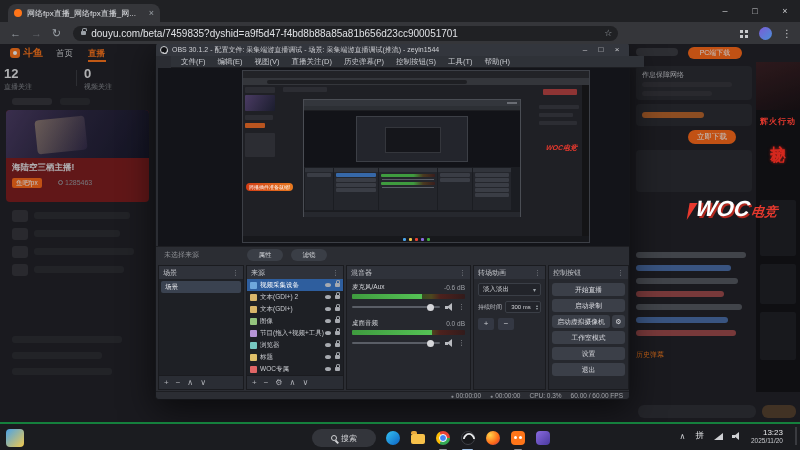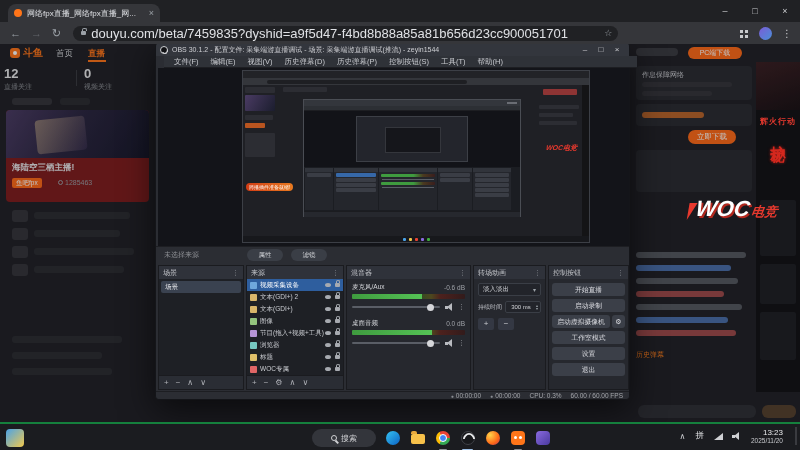--- a/index.html
+++ b/index.html
@@ -15,21 +15,21 @@
   .tab-title{font-size:8px;color:#dfe1e5;margin-left:5px;white-space:nowrap;overflow:hidden;text-overflow:ellipsis;flex:1}
   .tab-close{font-size:9px;color:#9aa0a6;margin-left:4px}
   .winctl{position:absolute;right:0;top:0;height:22px;display:flex}
   .winctl span{width:30px;text-align:center;line-height:22px;font-size:9px;color:#c8cacd}
   .toolbar{position:absolute;left:0;top:22px;width:800px;height:22px;background:#35363a;z-index:20;display:flex;align-items:center}
   .nav-ic{font-size:11px;color:#9aa0a6;margin-left:10px}
   .nav-ic.dis{color:#63666b}
   .urlbar{margin-left:12px;width:545px;height:15px;background:#202124;border-radius:8px;display:flex;align-items:center;padding:0 6px}
   .lockic{width:5px;height:4px;background:#9aa0a6;border-radius:1px;position:relative;margin:0 5px 0 2px;flex:0 0 auto}
   .lockic::before{content:"";position:absolute;top:-3px;left:.5px;width:3px;height:2px;border:1px solid #9aa0a6;border-bottom:none;border-radius:2px 2px 0 0}
-  .url{font-size:13px;color:#dfe1e5;white-space:nowrap;overflow:hidden;text-overflow:ellipsis;flex:1}
+  .url{font-size:10px;color:#dfe1e5;white-space:nowrap;overflow:hidden;text-overflow:ellipsis;flex:1}
   .star{font-size:9px;color:#9aa0a6;margin-left:5px}
   .ext{width:3px;height:3px;background:#c8cacd;box-shadow:5px 0 #c8cacd,0 5px #c8cacd,5px 5px #c8cacd;margin-right:16px;margin-bottom:4px}
   .avatarc{width:13px;height:13px;border-radius:50%;background:linear-gradient(135deg,#7b5cd6,#4a90d9);margin-right:10px}
   .kebab{font-size:10px;color:#c8cacd;margin-right:8px}
 
   
   .page-bg{position:absolute;left:0;top:44px;width:800px;height:378px;background:#202126}
   .site-logo{position:absolute;left:10px;top:46px;z-index:1;display:flex;align-items:center;font-size:10px;font-weight:bold;color:#ff7519}
   .logo-fish{width:10px;height:10px;border-radius:3px;background:#ff7519;margin-right:3px;position:relative}
   .logo-fish::after{content:"";position:absolute;left:3px;top:3px;width:4px;height:4px;border-radius:50%;background:#fff}
@@ -82,21 +82,21 @@
 
   
   .obs{position:absolute;left:155px;top:42px;width:475px;height:358px;background:#2b2d33;border:1px solid #141519;border-radius:4px;
        box-shadow:0 10px 34px rgba(0,0,0,.6);z-index:10}
   .obs-title{position:absolute;left:0;top:0;width:100%;height:13px;background:#33363d;display:flex;align-items:center;padding:0 4px;border-radius:4px 4px 0 0}
   .obs-logo{width:8px;height:8px;border-radius:50%;background:#101114;border:1px solid #cfd0d3;position:relative;flex:0 0 auto}
   .obs-logo::after{content:"";position:absolute;left:1px;top:1px;width:4px;height:4px;border-radius:50%;border:1px solid #cfd0d3;
                    border-top-color:transparent;border-left-color:transparent;transform:rotate(20deg)}
   .obs-title .t{font-size:7px;color:#cdced2;margin-left:4px;white-space:nowrap;overflow:hidden;text-overflow:ellipsis;flex:1}
   .obs-title .c{width:16px;text-align:center;font-size:8px;color:#cdced2}
-  .obs-menu{position:absolute;left:8px;top:13px;width:100%;height:12px;background:#2f3238;border-bottom:1px solid #1d1e22;
+  .obs-menu{position:absolute;left:15px;top:13px;width:100%;height:12px;background:#2f3238;border-bottom:1px solid #1d1e22;
             display:flex;align-items:center;padding-left:4px}
   .obs-menu span{font-size:7.5px;color:#c9cbd0;padding:0 6px;white-space:nowrap}
   .obs-prevw{position:absolute;left:2px;top:25px;width:471px;height:178px;background:#131419}
 
   .cap1{position:absolute;left:84px;top:2px;width:348px;height:173px;background:#1e1f24;border:1px solid #3c3f46}
   .cap1-tabs{height:7px;background:#222327}
   .cap1-url{height:7px;background:#34363b;position:relative}
   .cap1-url::after{content:"";position:absolute;left:24px;top:1.5px;width:200px;height:4px;border-radius:2px;background:#1e1f23}
   .cap1-page{position:relative;height:157px;background:#1f2025;overflow:hidden}
   .c1{position:absolute;background:#2c2d33;border-radius:1px}
@@ -346,21 +346,21 @@
       <span class="obs-logo"></span>
       <span class="t">OBS 30.1.2 - 配置文件: 采集端游直播调试 - 场景: 采集端游直播调试(推流) - zeyin1544</span>
       <span class="c">–</span>
       <span class="c">□</span>
       <span class="c">×</span>
     </div>
     <div class="obs-menu">
       <span>文件(F)</span>
       <span>编辑(E)</span>
       <span>视图(V)</span>
-      <span>历史弹幕(D)</span>
+      <span>直播关注(D)</span>
       <span>历史弹幕(P)</span>
       <span>控制按钮(S)</span>
       <span>工具(T)</span>
       <span>帮助(H)</span>
     </div>
 
     <div class="obs-prevw">
       <div class="cap1">
         <div class="cap1-tabs"></div>
         <div class="cap1-url"></div>

